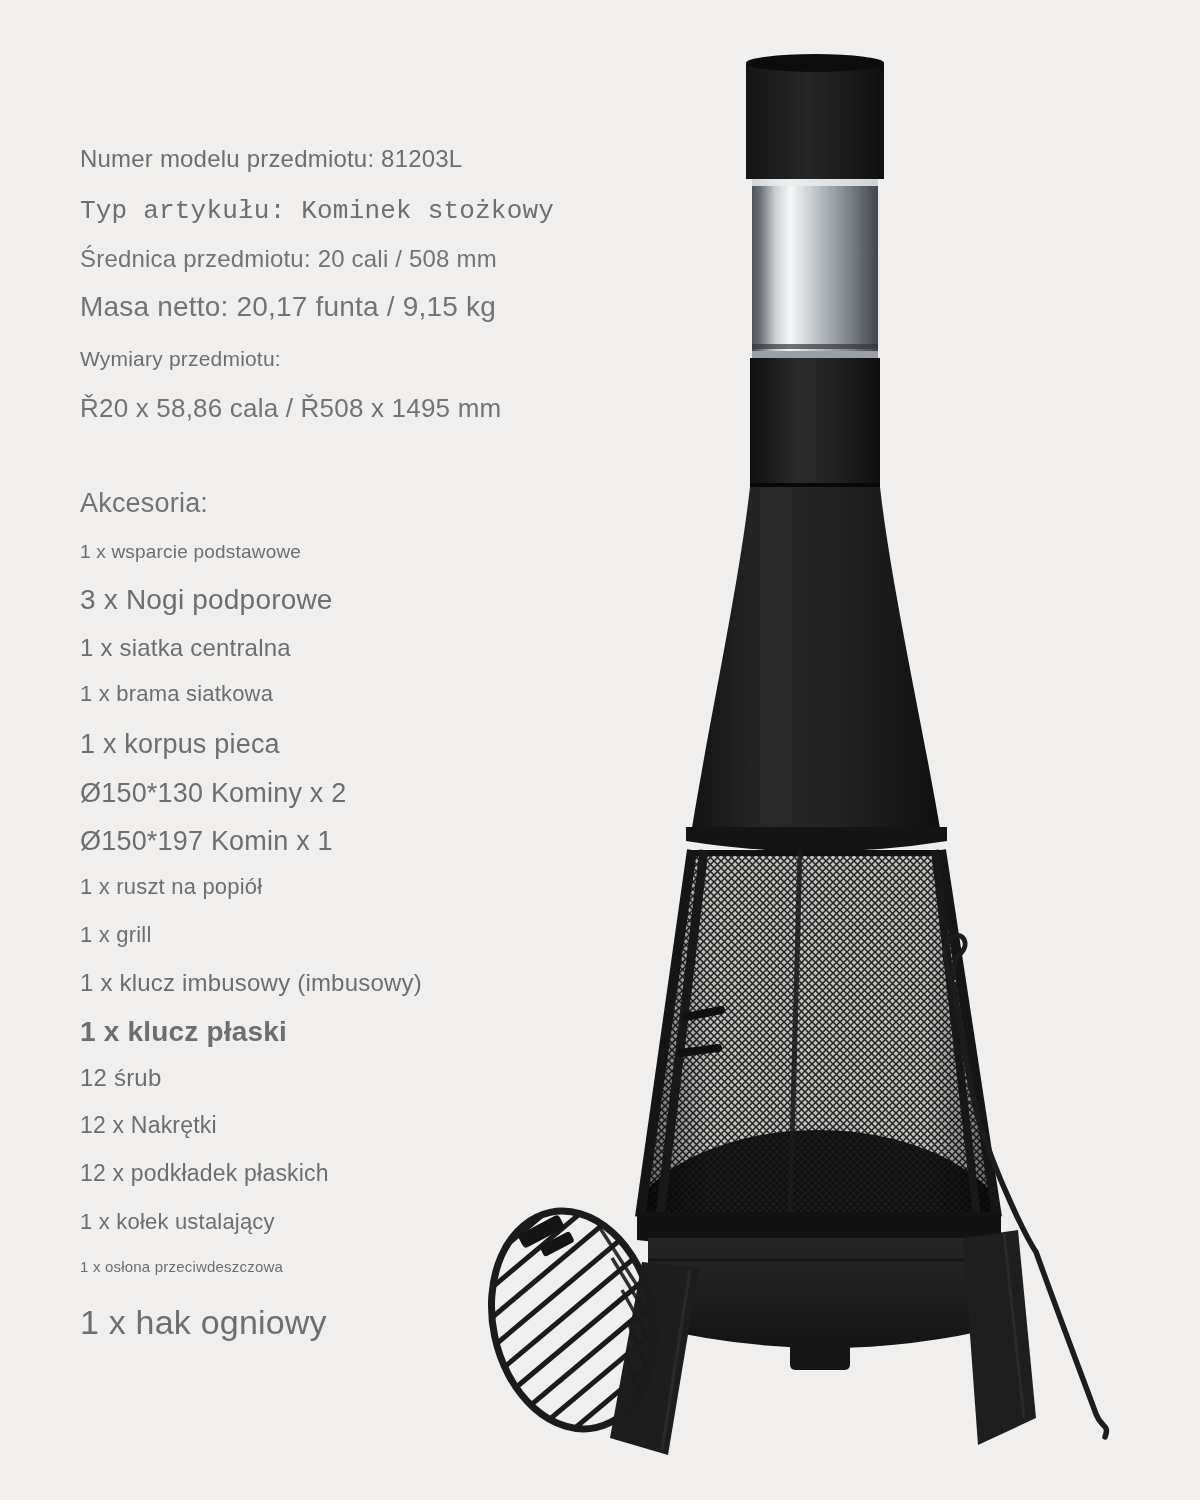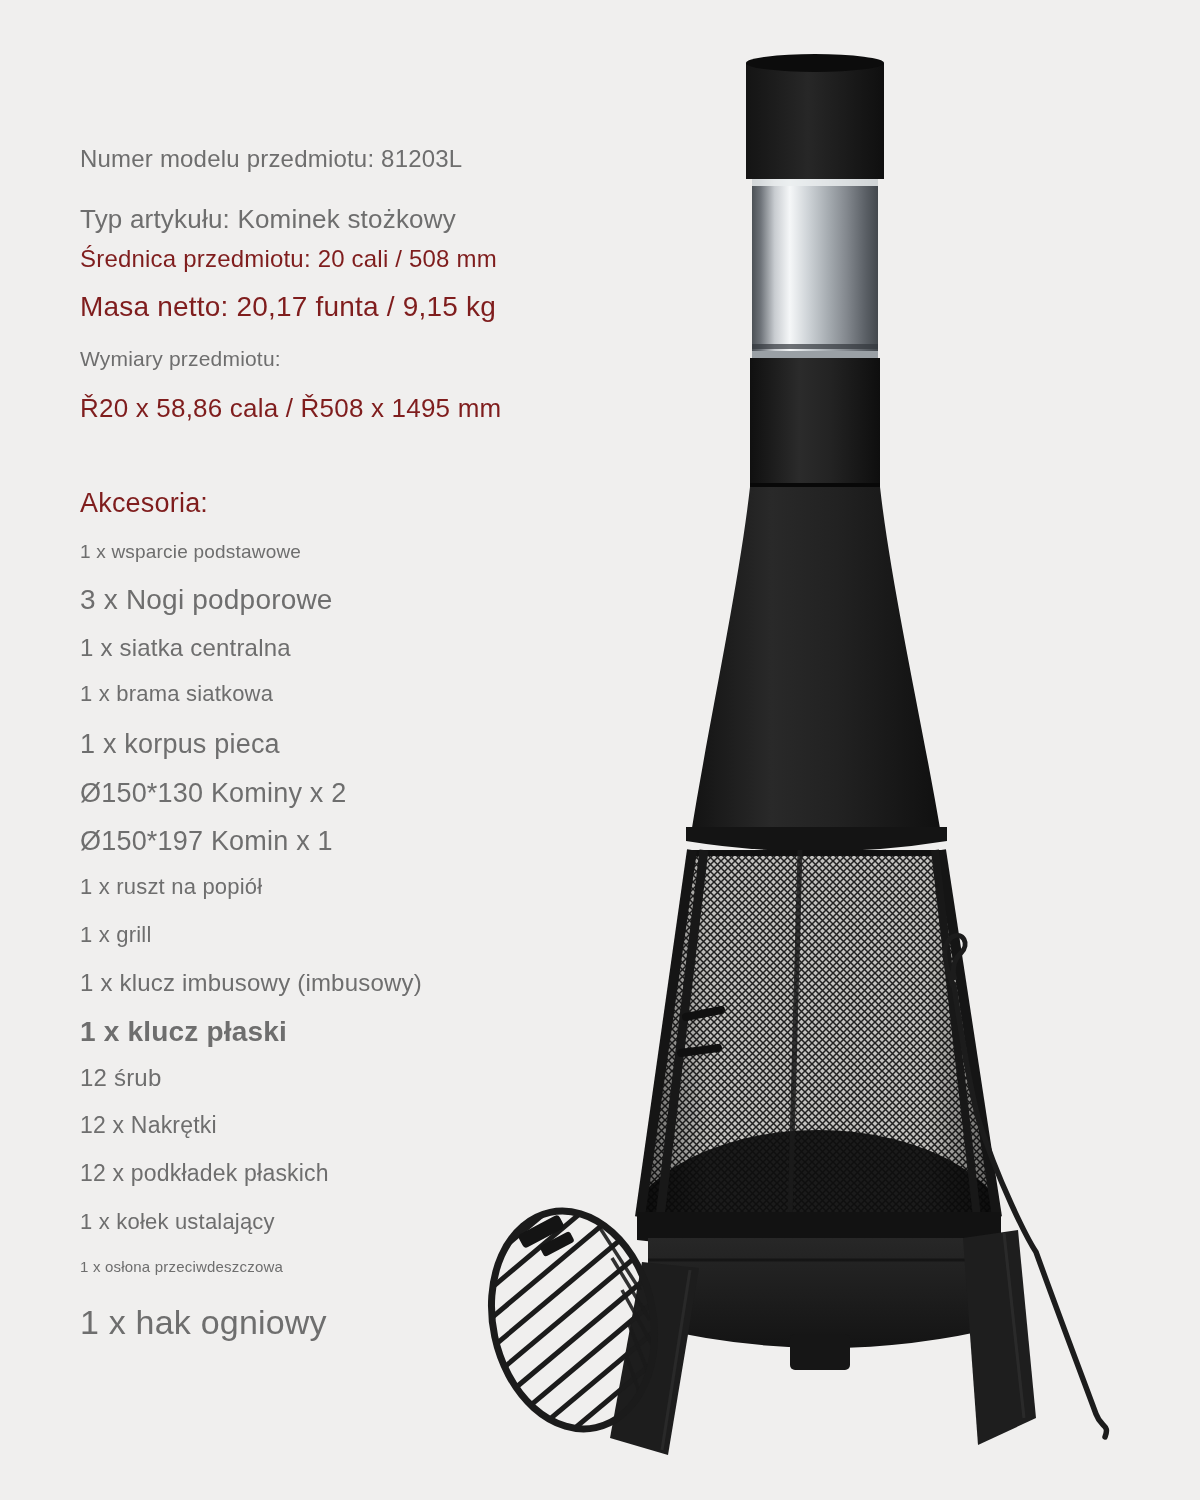--- a/index.html
+++ b/index.html
@@ -10,25 +10,25 @@
     overflow: hidden;
   }
   .canvas { position: relative; width: 1200px; height: 1500px; }
   .line {
     position: absolute;
     left: 80px;
     white-space: nowrap;
     color: #6e6e6e;
     letter-spacing: 0.2px;
   }
-  .red { color: #7f1d1d; }
+  .red { color: #737373; }
 
   
   .l-model  { top: 145px; font-size: 24px; }
-  .l-type   { top: 204px; font-size: 26px; }
+  .l-type   { top: 196px; font-size: 26px; font-family: Liberation Mono, monospace; }
   .l-diam   { top: 245px; font-size: 24px; }
   .l-mass   { top: 291px; font-size: 28px; }
   .l-dimlab { top: 347px; font-size: 21px; }
   .l-dimval { top: 393px; font-size: 26px; }
   .l-acctitle { top: 488px; font-size: 27px; }
 
   
   .a0  { top: 541px;  font-size: 19px; }
   .a1  { top: 584px;  font-size: 28px; }
   .a2  { top: 634px;  font-size: 24px; }

